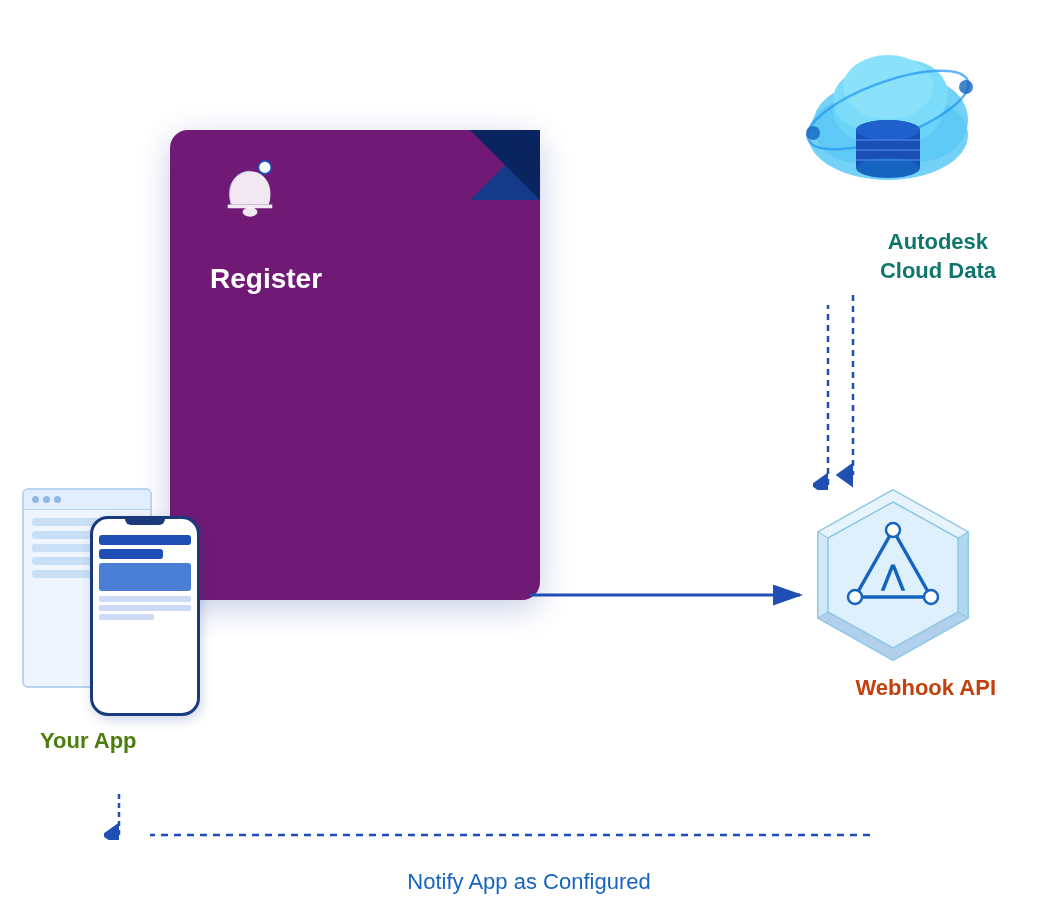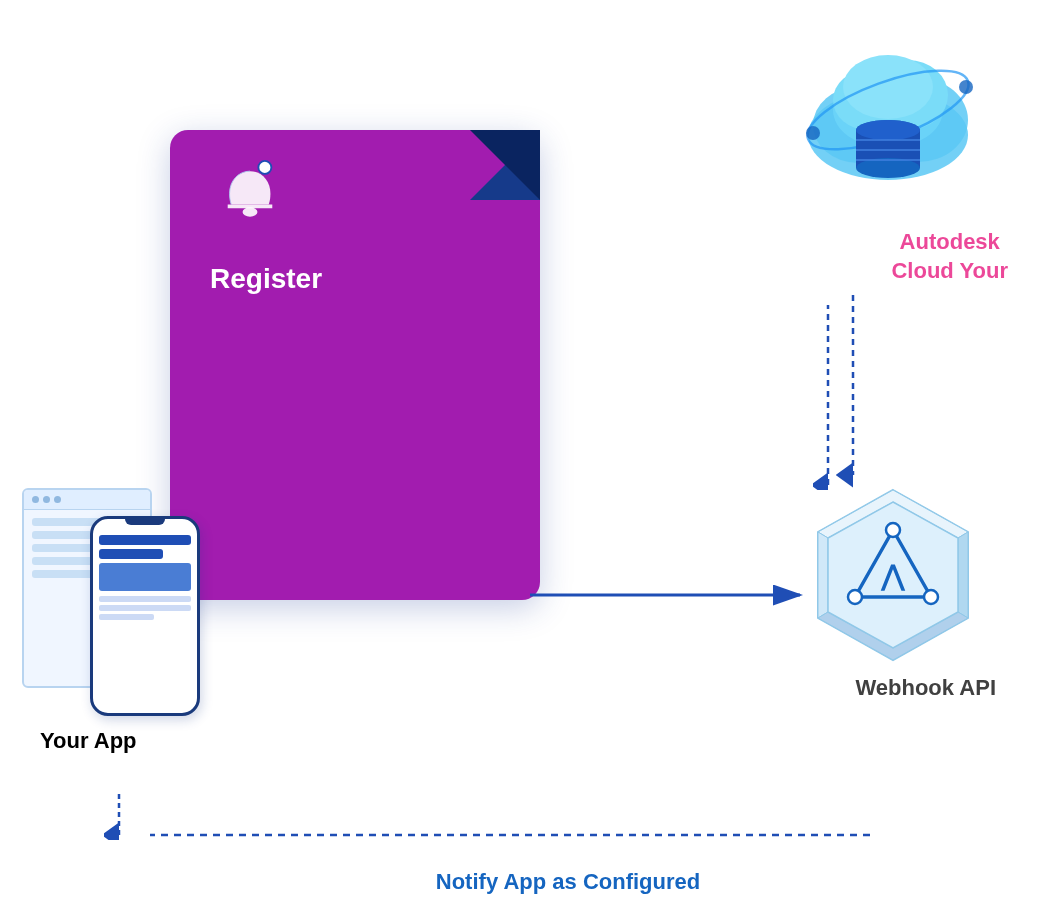--- a/index.html
+++ b/index.html
@@ -18,21 +18,21 @@
       height: 920px;
     }
 
     
     .document-card {
       position: absolute;
       left: 170px;
       top: 130px;
       width: 370px;
       height: 470px;
-      background: #a21caf;
+      background: #701a75;
       border-radius: 18px 18px 18px 18px;
       box-shadow: 0 8px 32px rgba(30,60,150,0.25);
     }
     .document-card::before {
       content: '';
       position: absolute;
       top: 0; right: 0;
       width: 70px;
       height: 70px;
       background: #163a8a;
@@ -155,21 +155,21 @@
       background: #ccdaf5;
       border-radius: 2px;
       margin-bottom: 3px;
     }
 
     
     .your-app-label {
       position: absolute;
       left: 40px;
       top: 728px;
-      color: #000000;
+      color: #4d7c0f;
       font-size: 22px;
       font-weight: 700;
     }
 
   </style>
 </head>
 <body>
 
 <div class="diagram-container">
 
@@ -255,21 +255,21 @@
         <polygon points="0,-45 38,22 -38,22" fill="none" stroke="#1565c0" stroke-width="3.5" stroke-linejoin="round"></polygon>
         <text x="0" y="10" text-anchor="middle" fill="#1565c0" font-size="28" font-weight="bold">⋀</text>
 
         <circle cx="0" cy="-45" r="7" fill="white" stroke="#1565c0" stroke-width="2.5"></circle>
         <circle cx="38" cy="22" r="7" fill="white" stroke="#1565c0" stroke-width="2.5"></circle>
         <circle cx="-38" cy="22" r="7" fill="white" stroke="#1565c0" stroke-width="2.5"></circle>
       </g>
     </svg>
   </div>
 
-  <div style="position:absolute; right:62px; top:675px; color:#404040; font-size:22px; font-weight:700; text-align:center;">Webhook API</div>
+  <div style="position:absolute; right:62px; top:675px; color:#c2410c; font-size:22px; font-weight:700; text-align:center;">Webhook API</div>
 
   <div style="position:absolute; right:70px; top:15px;">
     <svg width="200" height="200" viewBox="0 0 200 200">
 
       <ellipse cx="100" cy="120" rx="80" ry="45" fill="#5bc8f5" opacity="0.85"></ellipse>
       <ellipse cx="70" cy="110" rx="45" ry="38" fill="#5bc8f5" opacity="0.85"></ellipse>
       <ellipse cx="130" cy="105" rx="50" ry="42" fill="#5bc8f5" opacity="0.85"></ellipse>
       <ellipse cx="100" cy="95" rx="55" ry="38" fill="#6cd4f8" opacity="0.9"></ellipse>
       <ellipse cx="80" cy="85" rx="35" ry="30" fill="#7adcf8"></ellipse>
       <ellipse cx="120" cy="80" rx="40" ry="35" fill="#7adcf8"></ellipse>
@@ -283,23 +283,23 @@
       <rect x="68" y="115" width="64" height="38" fill="#1a50b5"></rect>
       <ellipse cx="100" cy="153" rx="32" ry="10" fill="#1565c0"></ellipse>
       <ellipse cx="100" cy="115" rx="32" ry="10" fill="#2060cc"></ellipse>
 
       <line x1="68" y1="125" x2="132" y2="125" stroke="#4080e0" stroke-width="1.5"></line>
       <line x1="68" y1="135" x2="132" y2="135" stroke="#4080e0" stroke-width="1.5"></line>
       <line x1="68" y1="145" x2="132" y2="145" stroke="#4080e0" stroke-width="1.5"></line>
     </svg>
   </div>
 
-  <div style="position:absolute; right:50px; top:228px; color:#ec4899; font-size:22px; font-weight:700; text-align:center; line-height:1.3;">
+  <div style="position:absolute; right:62px; top:228px; color:#0f766e; font-size:22px; font-weight:700; text-align:center; line-height:1.3;">
     <span>Autodesk</span><br>
-    <span>Cloud Your</span>
+    <span>Cloud Data</span>
   </div>
 
   <svg style="position:absolute; right:185px; top:290px;" width="60" height="200">
     <defs>
       <marker id="arrowUp" markerWidth="10" markerHeight="7" refX="5" refY="7" orient="auto">
         <polygon points="5 0, 10 7, 0 7" fill="#1f4eb5"></polygon>
       </marker>
       <marker id="arrowDown" markerWidth="10" markerHeight="7" refX="5" refY="0" orient="auto">
         <polygon points="0 0, 10 0, 5 7" fill="#1f4eb5"></polygon>
       </marker>
@@ -316,15 +316,15 @@
         <polygon points="5 0, 10 7, 0 7" fill="#1f4eb5"></polygon>
       </marker>
     </defs>
     <line x1="15" y1="50" x2="15" y2="8" stroke="#1f4eb5" stroke-width="2.5" stroke-dasharray="5,4" marker-start="url(#arrowUpSmall)"></line>
   </svg>
 
   <svg style="position:absolute; left:130px; top:820px;" width="760" height="30">
     <line x1="740" y1="15" x2="20" y2="15" stroke="#1f4eb5" stroke-width="2.5" stroke-dasharray="7,6"></line>
   </svg>
 
-  <div style="position:absolute; bottom:25px; left:50%; transform:translateX(-50%); color:#1565c0; font-size:22px; font-weight:700; white-space:nowrap;margin-left:39px;">Notify App as Configured</div>
+  <div style="position:absolute; bottom:25px; left:50%; transform:translateX(-50%); color:#1565c0; font-size:22px; font-weight:400; white-space:nowrap;">Notify App as Configured</div>
 
 </div>
 
 </body></html>

